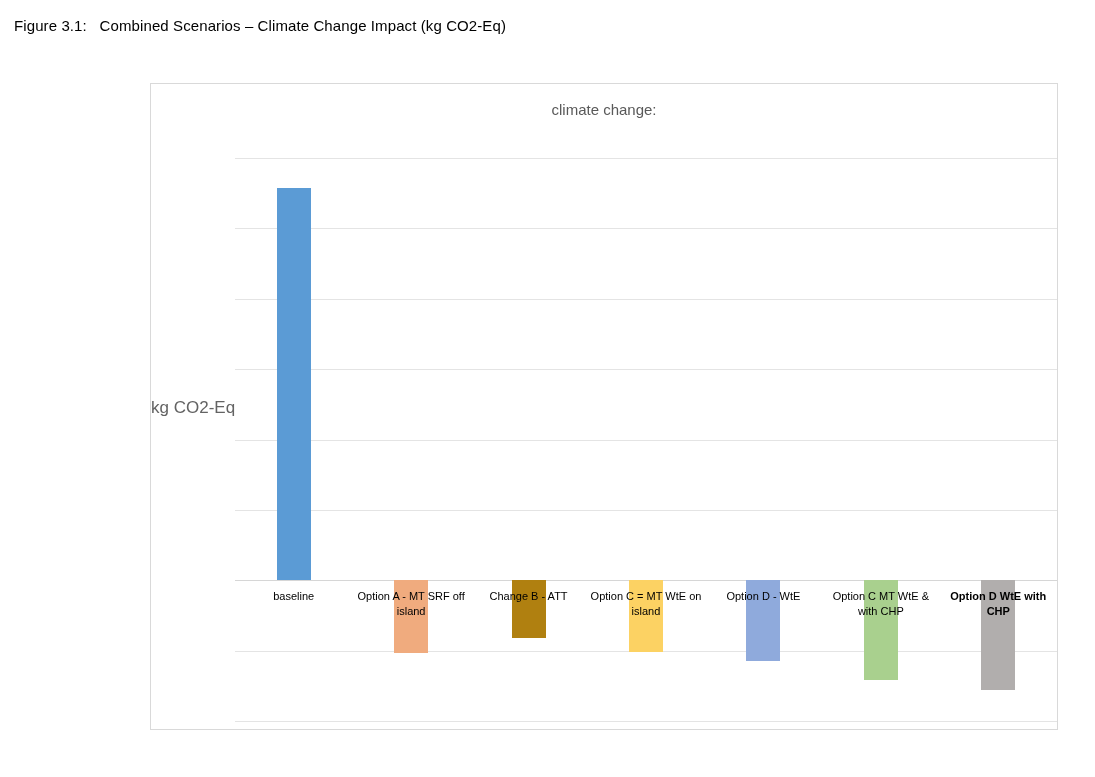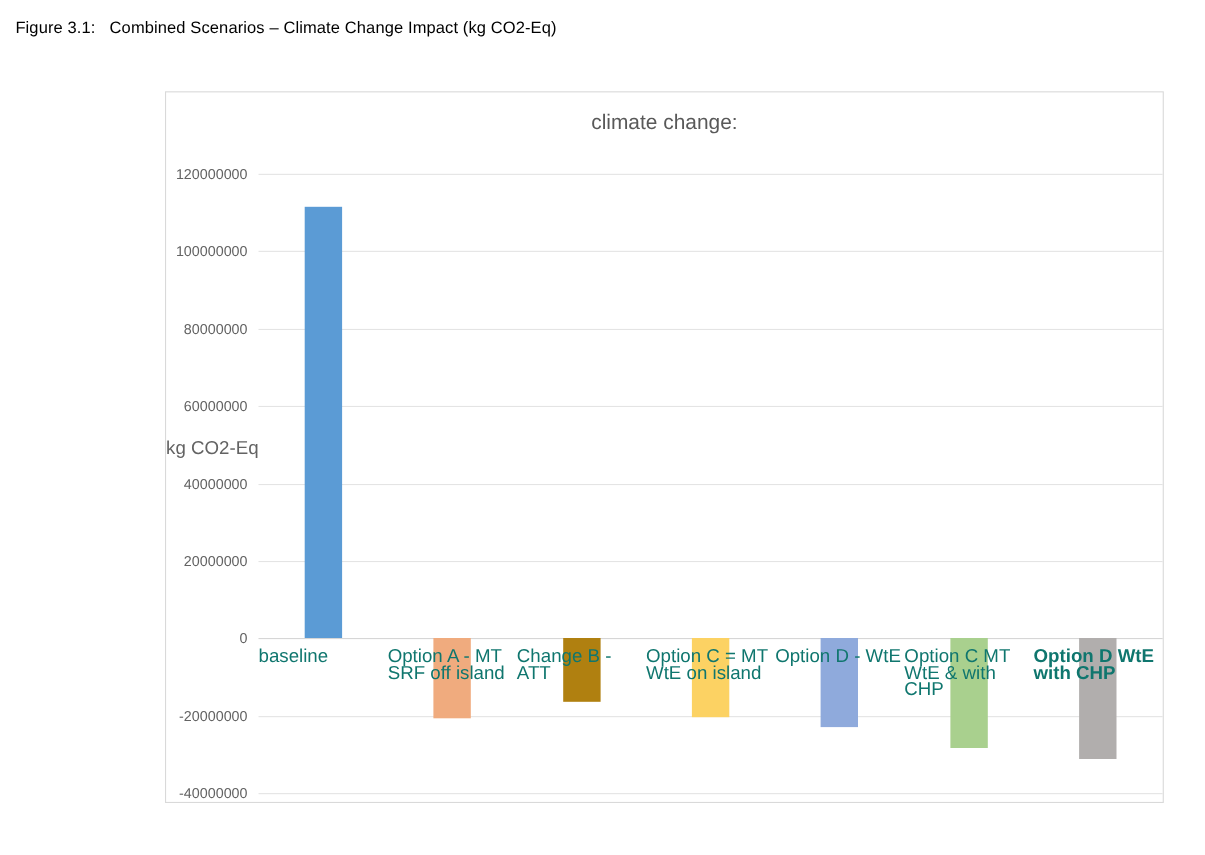--- a/index.html
+++ b/index.html
@@ -37,21 +37,21 @@
     background: #ffffff;
     box-sizing: border-box;
   }
 
   #chart-title {
     position: absolute;
     left: 0;
     right: 0;
     top: 17px;
     text-align: center;
-    font-size: 19px;
+    font-size: 15px;
     color: #595959;
     font-family: "Liberation Sans", sans-serif;
   }
 
   
   
   #plot-area {
     position: absolute;
     left: 84px;     
     top: 74px;      
@@ -101,22 +101,23 @@
 
   
   .bar {
     position: absolute;
     box-sizing: border-box;
   }
 
   
   .cat-label {
     position: absolute;
-    font-size: 17px;
-    color: #0f766e;
+    text-align: center;
+    font-size: 11px;
+    color: #000000;
     line-height: 15px;
     font-family: "Liberation Sans", sans-serif;
     pointer-events: none;
   }
 </style>
 </head>
 <body>
 
 <div id="figure-caption">Figure 3.1:   Combined Scenarios – Climate Change Impact (kg CO2-Eq)</div>
 
@@ -129,31 +130,20 @@
         <div class="gridline" style="top: 0px;"></div>
         <div class="gridline" style="top: 70.375px;"></div>
         <div class="gridline" style="top: 140.75px;"></div>
         <div class="gridline" style="top: 211.125px;"></div>
         <div class="gridline" style="top: 281.5px;"></div>
         <div class="gridline" style="top: 351.875px;"></div>
         <div class="gridline zero-line" style="top: 422.25px;"></div>
         <div class="gridline" style="top: 492.625px;"></div>
         <div class="gridline" style="top: 563px;"></div>
       </div>
-    <div id="ytick-labels">
-        <div class="ytick-label" style="top: 0px;">120000000</div>
-        <div class="ytick-label" style="top: 70.375px;">100000000</div>
-        <div class="ytick-label" style="top: 140.75px;">80000000</div>
-        <div class="ytick-label" style="top: 211.125px;">60000000</div>
-        <div class="ytick-label" style="top: 281.5px;">40000000</div>
-        <div class="ytick-label" style="top: 351.875px;">20000000</div>
-        <div class="ytick-label" style="top: 422.25px;">0</div>
-        <div class="ytick-label" style="top: 492.625px;">-20000000</div>
-        <div class="ytick-label" style="top: 563px;">-40000000</div>
-      </div>
     <div id="axis-title" style="top: 249.831px;">kg CO2-Eq</div>
     <div id="bars">
         <div class="bar" title="baseline: 111500000" style="left: 41.7143px; width: 34px; background: rgb(91, 155, 213); top: 29.9094px; height: 392.341px;"></div>
         <div class="bar" title="Option A - MT SRF off island: -20700000" style="left: 159.143px; width: 34px; background: rgb(240, 171, 126); top: 422.25px; height: 72.8381px;"></div>
         <div class="bar" title="Option B - ATT: -16500000" style="left: 276.571px; width: 34px; background: rgb(176, 128, 16); top: 422.25px; height: 58.0594px;"></div>
         <div class="bar" title="Option C = MT WtE on island: -20400000" style="left: 394px; width: 34px; background: rgb(252, 210, 99); top: 422.25px; height: 71.7825px;"></div>
         <div class="bar" title="Option D - WtE: -23000000" style="left: 511.429px; width: 34px; background: rgb(143, 170, 220); top: 422.25px; height: 80.9313px;"></div>
         <div class="bar" title="Option  C MT WtE &amp; with CHP: -28300000" style="left: 628.857px; width: 34px; background: rgb(169, 208, 142); top: 422.25px; height: 99.5806px;"></div>
         <div class="bar" title="Option  D WtE with CHP: -31200000" style="left: 746.286px; width: 34px; background: rgb(177, 174, 173); top: 422.25px; height: 109.785px;"></div>
       </div>

